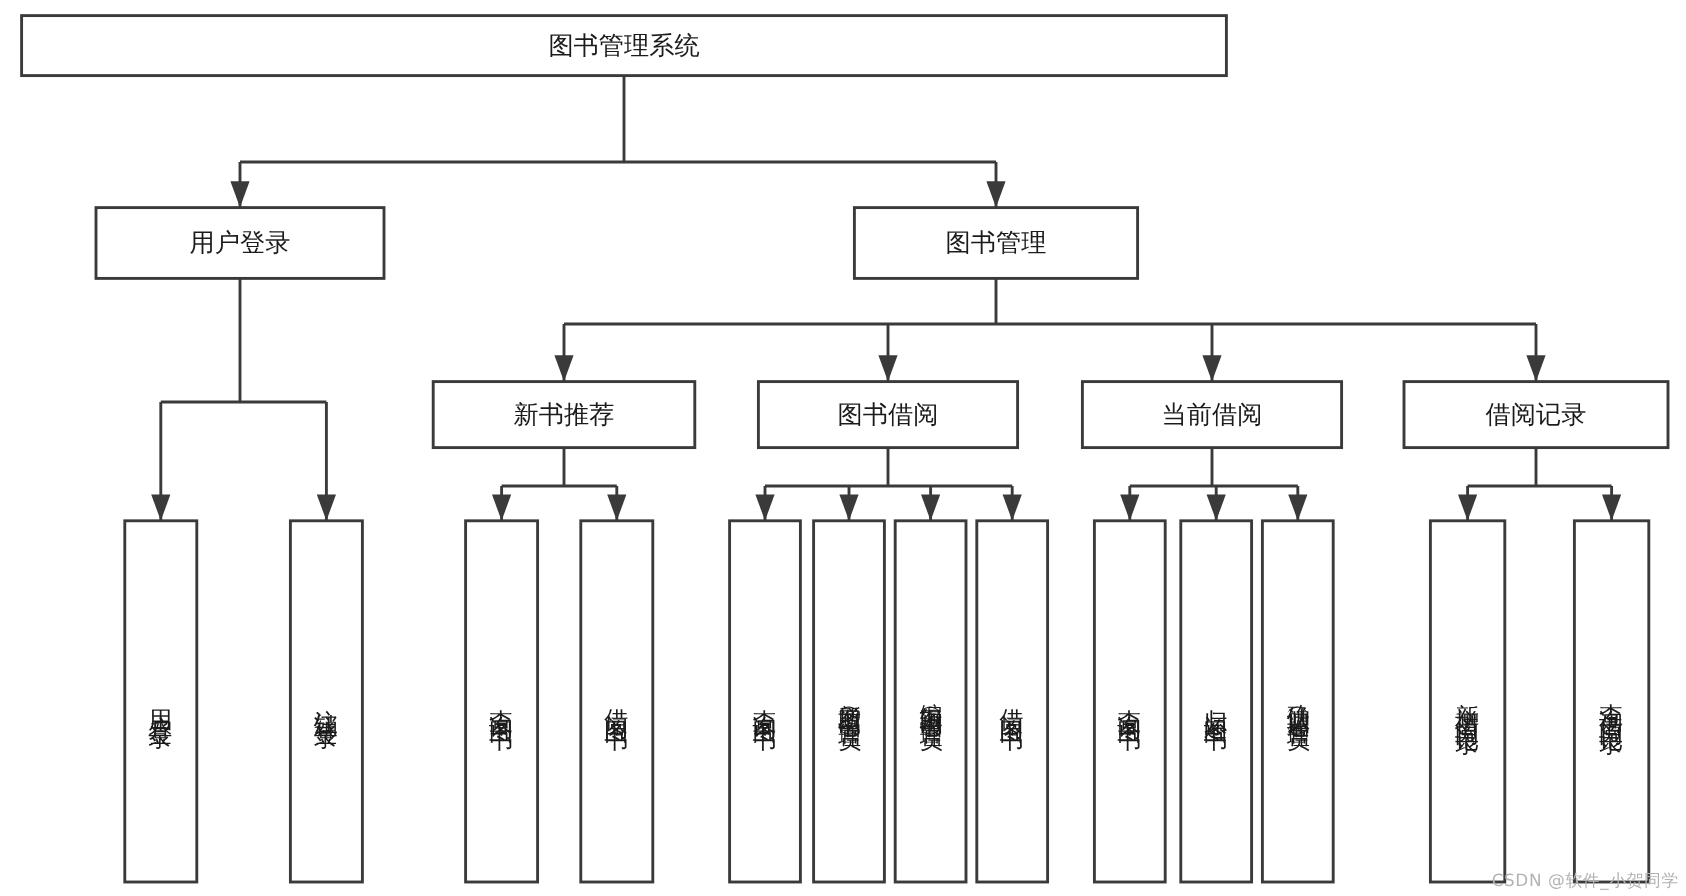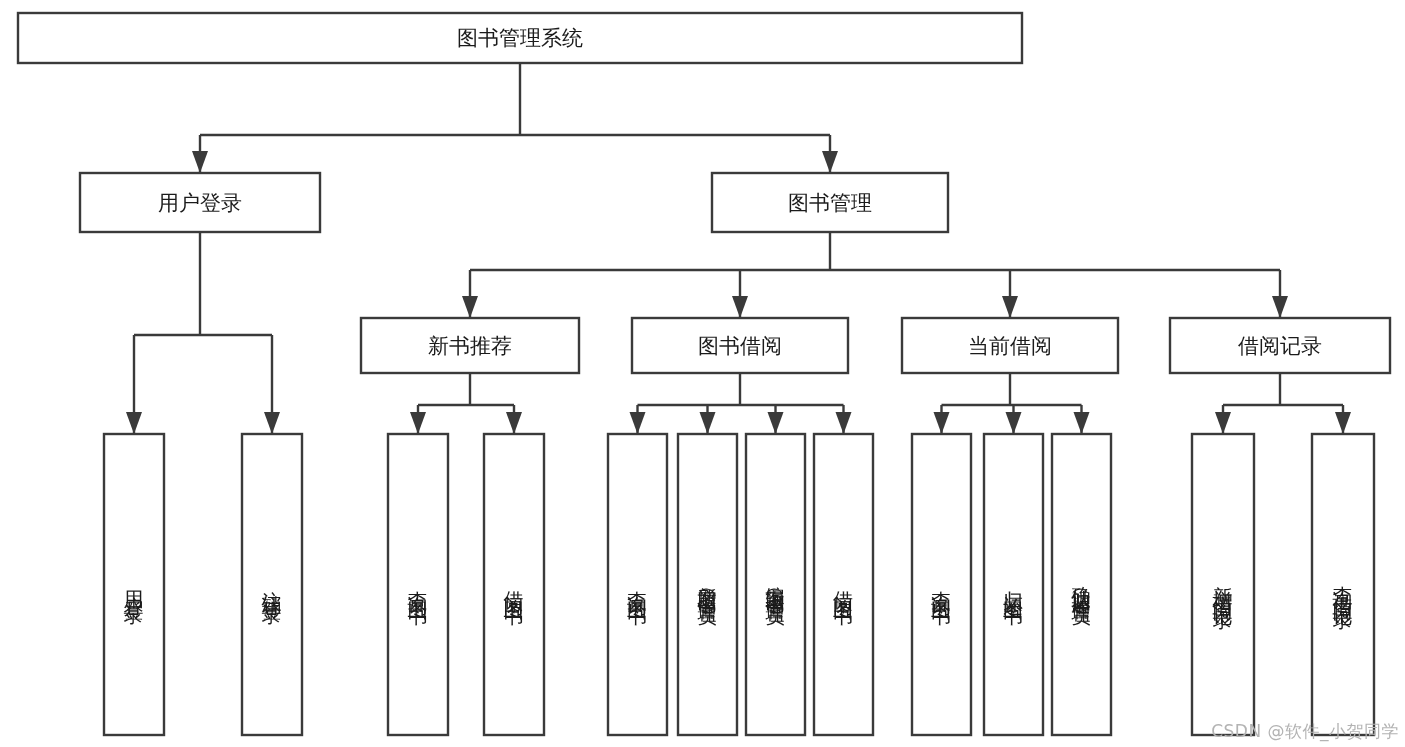--- a/index.html
+++ b/index.html
@@ -66,21 +66,21 @@
     letter-spacing: 5px;
     color: #1b1b1b;
     white-space: nowrap;
     text-align: center;
   }
   .watermark {
     position: absolute;
     right: 6px;
     bottom: 4px;
     font-family: "DejaVu Sans", "Liberation Sans", sans-serif;
-    font-size: 17px;
+    font-size: 14px;
     color: #b3b3b3;
     letter-spacing: 0.5px;
     white-space: nowrap;
     user-select: none;
   }
 </style>
 </head>
 <body>
 
 <div id="diagram-root">

